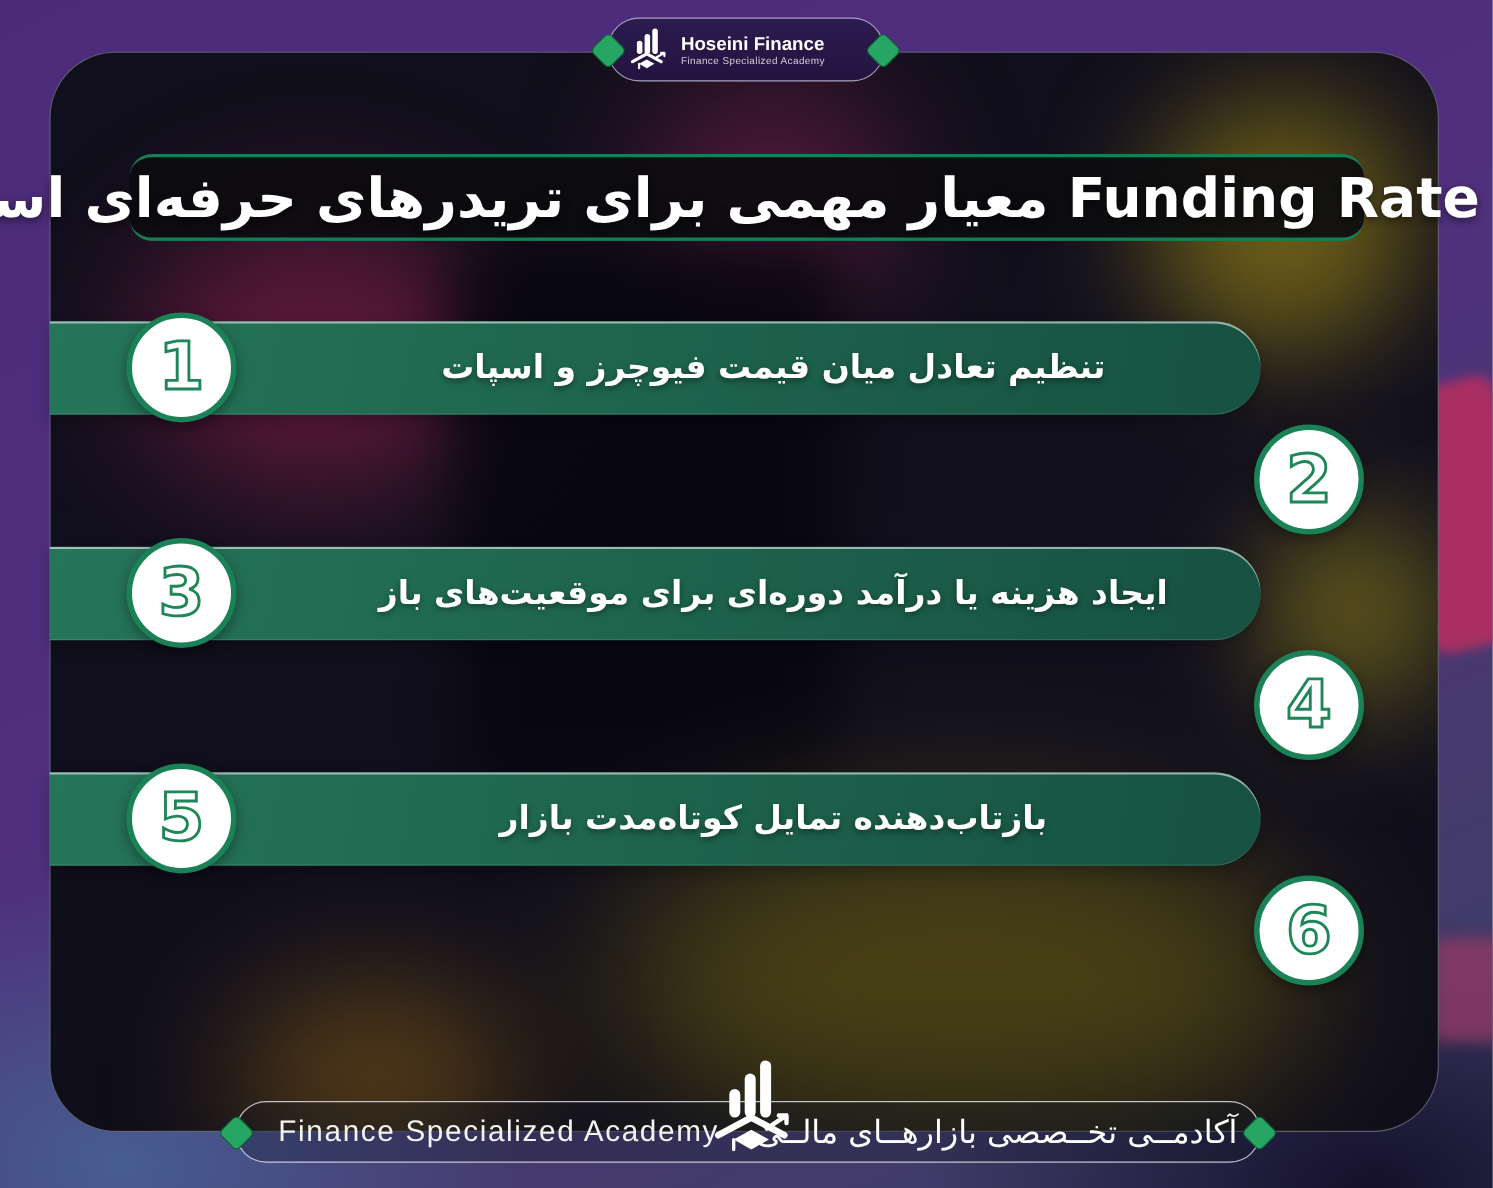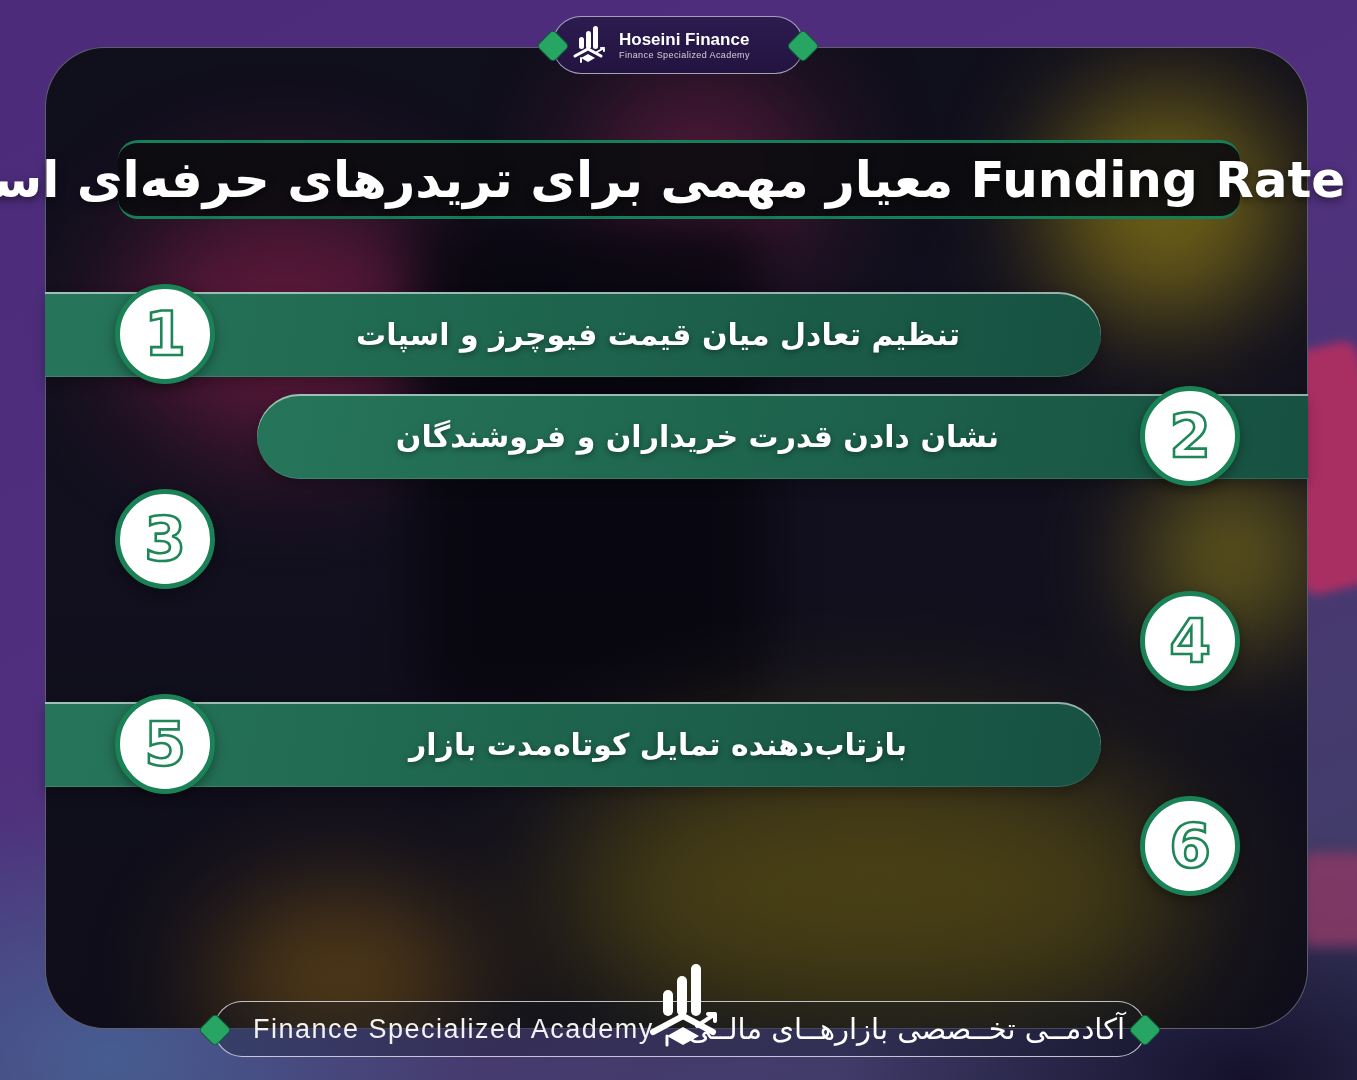--- a/index.html
+++ b/index.html
@@ -30,21 +30,21 @@
   
   .title-band{position:absolute;left:118px;top:140px;width:1122px;height:79px;box-sizing:border-box;
     background:rgba(12,12,16,.9);border-top:3px solid #157f58;border-bottom:3px solid #157f58;border-radius:20px;
     display:flex;align-items:center;justify-content:center;direction:rtl;z-index:4;}
   .title-band .t{color:#fff;font-size:50px;font-weight:bold;text-shadow:0 3px 8px rgba(0,0,0,.5);white-space:nowrap;}
 
   
   .bar{position:absolute;height:85px;z-index:3;display:flex;align-items:center;direction:rtl;
     background:linear-gradient(100deg,#26755a 0%,#1d624c 55%,#175141 100%);
     box-shadow:inset 0 2px 0 rgba(255,255,255,.55), inset 0 -1px 0 rgba(255,255,255,.12), 0 6px 14px rgba(0,0,0,.25);}
-  .bar.left-flush{left:45px;width:1056px;border-radius:0 44px 44px 0;}
+  .bar.left-flush{left:45px;width:1056px;border-radius:0 44px 44px 0;padding-left:45px;}
   .bar.right-flush{left:257px;width:1051px;border-radius:44px 0 0 44px;}
   .bar .txt{flex:1;text-align:center;color:#fff;font-size:30px;font-weight:bold;text-shadow:0 2px 6px rgba(0,0,0,.4);white-space:nowrap;}
   .bar.left-flush .txt{padding-right:40px;padding-left:210px;}
   .bar.right-flush .txt{padding-left:40px;padding-right:210px;}
 
   .num-circle{position:absolute;width:100px;height:100px;border-radius:50%;background:#fff;border:5px solid #1b8156;
     box-sizing:border-box;display:flex;align-items:center;justify-content:center;z-index:5;
     box-shadow:0 4px 12px rgba(0,0,0,.35);}
   .num-circle .d{font-size:60px;font-weight:bold;color:#fff;-webkit-text-stroke:2.6px #1f8757;line-height:1;}
 
@@ -92,27 +92,27 @@
     <div class="t">چرا Funding Rate معیار مهمی برای تریدرهای حرفه‌ای است؟</div>
   </div>
 
   <div class="bar left-flush" style="top:292px;">
     <div class="txt">تنظیم تعادل میان قیمت فیوچرز و اسپات</div>
   </div>
   <div class="num-circle" style="left:115px;top:284px;">
     <div class="d">1</div>
   </div>
 
-  <div class="bar right-flush" style="top:394px;">
-    <div class="txt">نشان دادن قدرت خریداران و فروشندگان</div>
-  </div>
   <div class="num-circle" style="left:1140px;top:386px;">
     <div class="d">2</div>
   </div>
 
+  <div class="bar left-flush" style="top:497px;">
+    <div class="txt">ایجاد هزینه یا درآمد دوره‌ای برای موقعیت‌های باز</div>
+  </div>
   <div class="num-circle" style="left:115px;top:489px;">
     <div class="d">3</div>
   </div>
 
   <div class="num-circle" style="left:1140px;top:591px;">
     <div class="d">4</div>
   </div>
 
   <div class="bar left-flush" style="top:702px;justify-content:flex-end;">
     <div class="txt">بازتاب‌دهنده تمایل کوتاه‌مدت بازار</div>

